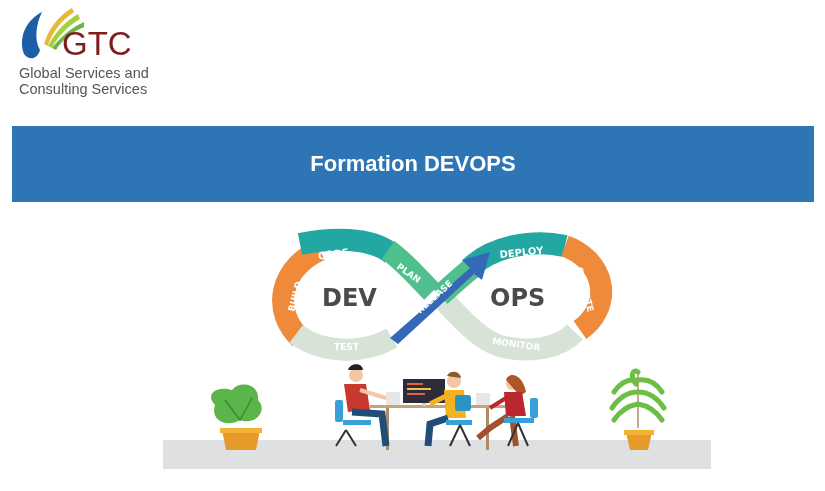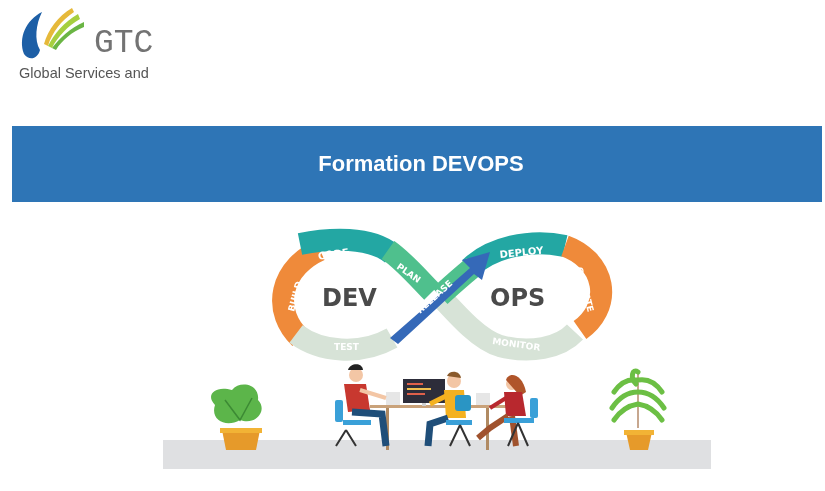--- a/index.html
+++ b/index.html
@@ -1,39 +1,40 @@
 <!DOCTYPE html>
 <html><head>
 <meta charset="utf-8">
 <style>
   html, body { margin:0; padding:0; background:#ffffff; }
   body { width:825px; height:491px; position:relative; overflow:hidden; font-family:"Liberation Sans", sans-serif; }
   .logo { position:absolute; left:16px; top:4px; width:150px; height:95px; }
   .logo-mark { position:absolute; left:0; top:0; width:70px; height:60px; }
-  .logo-gtc { position:absolute; left:46px; top:22px; font-family:Liberation Mono, monospace; font-size:33px; color:#737373; letter-spacing:0px; line-height:36px;margin-left:32px; }
+  .logo-gtc { position:absolute; left:46px; top:22px; font-family:Liberation Sans, sans-serif; font-size:33px; color:#7f1d1d; letter-spacing:0px; line-height:36px; }
   .logo-sub { position:absolute; left:3px; top:61px; font-size:14.5px; color:#555555; line-height:16px; white-space:nowrap; }
-  .banner { position:absolute; left:12px; top:126px; width:802px; height:76px; background:#2e75b6; display:flex; align-items:center; justify-content:center;padding-left:8px; }
+  .banner { position:absolute; left:12px; top:126px; width:802px; height:76px; background:#2e75b6; display:flex; align-items:center; justify-content:center; }
   .banner-title { color:#ffffff; font-weight:bold; font-size:22px; }
   .illus { position:absolute; left:163px; top:220px; width:548px; height:250px; }
   .floor { position:absolute; left:163px; top:440px; width:548px; height:29px; background:#dfe0e2; }
   svg text { font-family:"DejaVu Sans", sans-serif; }
 </style>
 </head>
 <body>
 
 <div class="logo">
   <svg class="logo-mark" viewBox="0 0 70 60">
     <path d="M26 8 C10 16 2 34 8 50 C14 58 22 54 24 46 C18 36 20 20 26 8 Z" fill="#1d5fa6"></path>
     <path d="M28 40 C32 26 42 12 56 4 L58 8 C46 16 36 28 32 42 Z" fill="#e6b93a"></path>
     <path d="M32 42 C38 30 48 18 62 10 L64 15 C52 22 42 32 36 44 Z" fill="#a6cf3f"></path>
     <path d="M36 44 C44 34 54 24 68 18 L68 23 C56 28 46 36 40 46 Z" fill="#6ab544"></path>
   </svg>
   <div class="logo-gtc">GTC</div>
   <div class="logo-sub">
     <div>Global Services and</div>
+    <div>Consulting Services</div>
   </div>
 </div>
 
 <div class="banner">
   <div class="banner-title">Formation DEVOPS</div>
 </div>
 
 <div class="floor"></div>
 
 <svg class="illus" viewBox="163 220 548 250">

